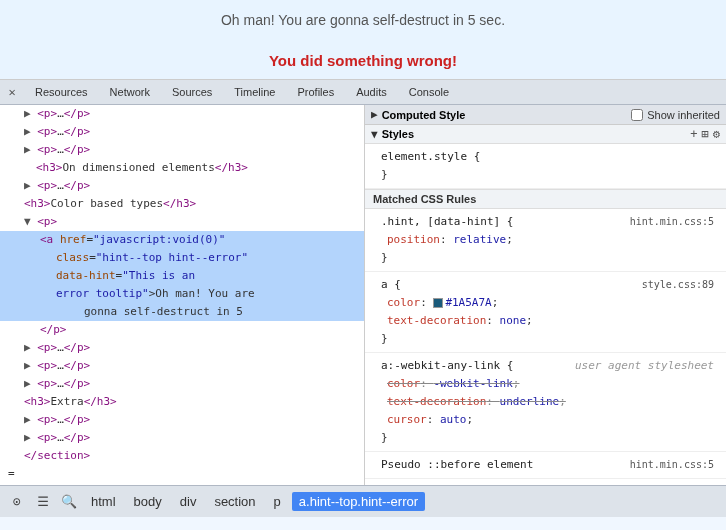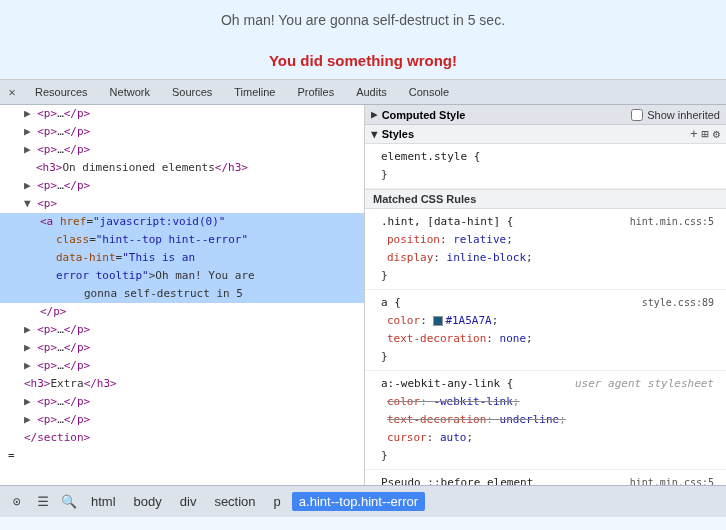--- a/index.html
+++ b/index.html
@@ -181,20 +181,21 @@
 
 <div class="devtools-body">
 
   <div class="dom-panel">
 
   <div class="dom-line" style="padding-left: 24px;"><span class="expand-arrow">▶</span> <span class="tag">&lt;p&gt;</span><span class="text-content">…</span><span class="tag">&lt;/p&gt;</span></div>
       <div class="dom-line" style="padding-left: 24px;"><span class="expand-arrow">▶</span> <span class="tag">&lt;p&gt;</span><span class="text-content">…</span><span class="tag">&lt;/p&gt;</span></div>
       <div class="dom-line" style="padding-left: 24px;"><span class="expand-arrow">▶</span> <span class="tag">&lt;p&gt;</span><span class="text-content">…</span><span class="tag">&lt;/p&gt;</span></div>
       <div class="dom-line" style="padding-left: 36px;"><span class="tag">&lt;h3&gt;</span><span class="text-content">On dimensioned elements</span><span class="tag">&lt;/h3&gt;</span></div>
       <div class="dom-line" style="padding-left: 24px;"><span class="expand-arrow">▶</span> <span class="tag">&lt;p&gt;</span><span class="text-content">…</span><span class="tag">&lt;/p&gt;</span></div>
+      <div class="dom-line" style="padding-left: 24px;"><span class="tag">&lt;h3&gt;</span><span class="text-content">Color based types</span><span class="tag">&lt;/h3&gt;</span></div>
       <div class="dom-line" style="padding-left: 24px;"><span class="expand-arrow">▼</span> <span class="tag">&lt;p&gt;</span></div>
       <div class="dom-line highlighted" style="padding-left: 40px;"><span class="tag">&lt;a</span> <span class="attr-name">href</span>=<span class="attr-val">"javascript:void(0)"</span></div>
       <div class="dom-line highlighted" style="padding-left: 56px;"><span class="attr-name">class</span>=<span class="attr-val">"hint--top hint--error"</span></div>
       <div class="dom-line highlighted" style="padding-left: 56px;"><span class="attr-name">data-hint</span>=<span class="attr-val">"This is an</span></div>
       <div class="dom-line highlighted" style="padding-left: 56px;"><span class="attr-val">error tooltip"</span>&gt;<span class="text-content">Oh man! You are</span></div>
       <div class="dom-line highlighted" style="padding-left: 84px;"><span class="text-content">gonna self-destruct in 5</span></div>
       <div class="dom-line" style="padding-left: 40px;"><span class="tag">&lt;/p&gt;</span></div>
       <div class="dom-line" style="padding-left: 24px;"><span class="expand-arrow">▶</span> <span class="tag">&lt;p&gt;</span><span class="text-content">…</span><span class="tag">&lt;/p&gt;</span></div>
       <div class="dom-line" style="padding-left: 24px;"><span class="expand-arrow">▶</span> <span class="tag">&lt;p&gt;</span><span class="text-content">…</span><span class="tag">&lt;/p&gt;</span></div>
       <div class="dom-line" style="padding-left: 24px;"><span class="expand-arrow">▶</span> <span class="tag">&lt;p&gt;</span><span class="text-content">…</span><span class="tag">&lt;/p&gt;</span></div>
@@ -234,21 +235,20 @@
         <span>}</span>
       </div>
     </div>
 
     <div class="section-header">Matched CSS Rules</div>
 
     <div id="css-rules-container">
         <div class="style-block">
           <div class="dom-line"><span class="style-selector">.hint, [data-hint] {</span><span class="style-file-link">hint.min.css:5</span></div>
           <div class="dom-line style-prop"><span class="style-prop-name">position</span>: <span class="style-prop-val">relative</span>;</div>
-          <div class="dom-line style-prop"><span class="style-prop-name">display</span>: <span class="style-prop-val">inline-block</span>;</div>
           <div class="dom-line"><span class="style-brace">}</span></div>
         </div>
         <div class="style-block">
           <div class="dom-line"><span class="style-selector">a {</span><span class="style-file-link">style.css:89</span></div>
           <div class="dom-line style-prop"><span class="style-prop-name">color</span>: <span style="display:inline-block;width:10px;height:10px;background:#1A5A7A;border:1px solid #999;vertical-align:middle;margin-right:2px;"></span><span class="style-prop-val">#1A5A7A</span>;</div>
           <div class="dom-line style-prop"><span class="style-prop-name">text-decoration</span>: <span class="style-prop-val">none</span>;</div>
           <div class="dom-line"><span class="style-brace">}</span></div>
         </div>
         <div class="style-block">
           <div class="dom-line"><span class="style-selector">a:-webkit-any-link {</span><span class="ua-comment">user agent stylesheet</span></div>

